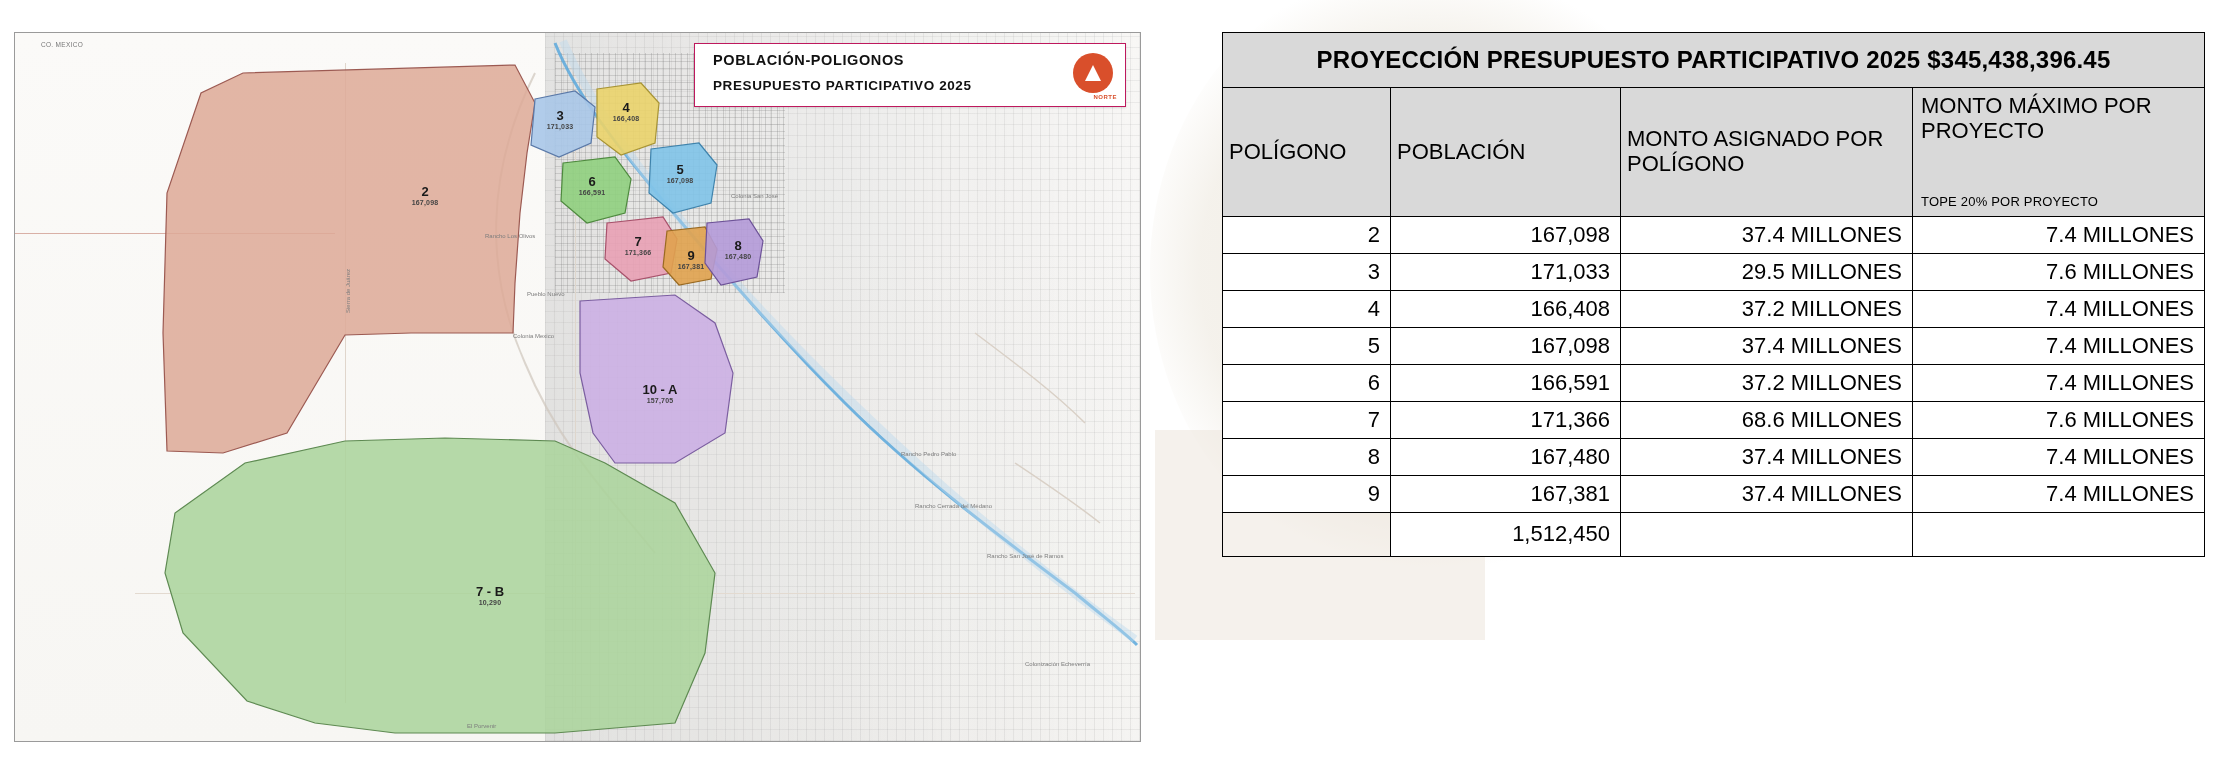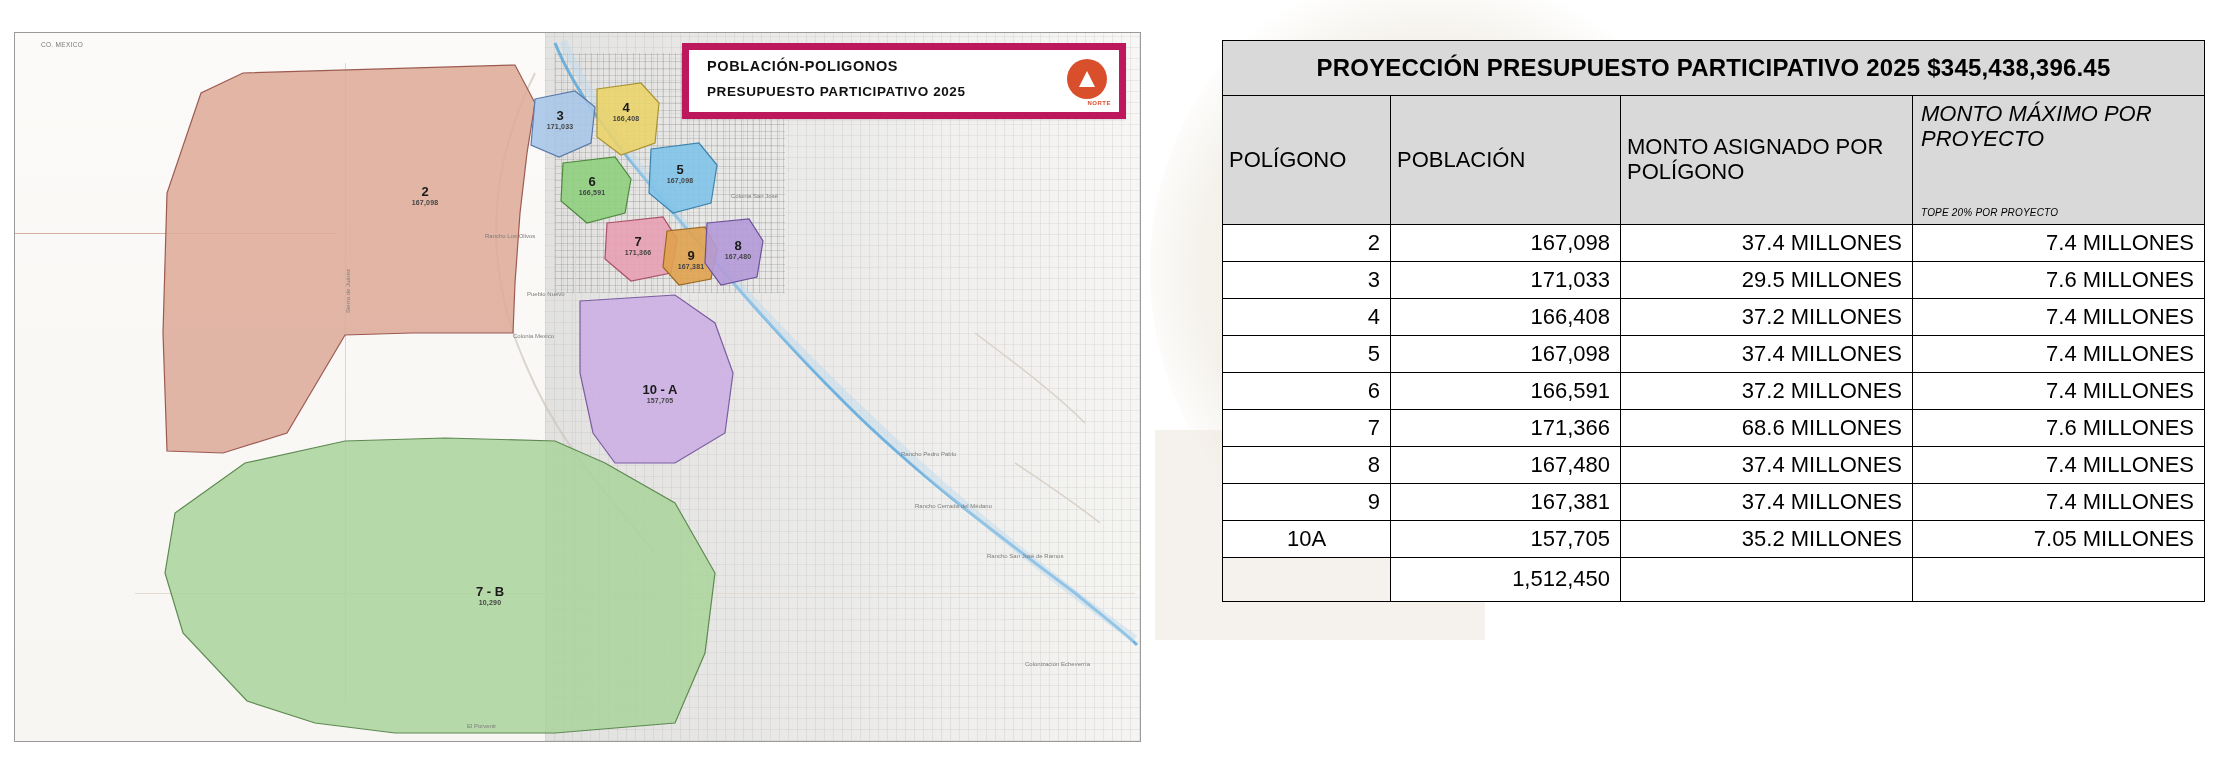--- a/index.html
+++ b/index.html
@@ -97,21 +97,21 @@
   .poly-label .num { font-size: 13px; display: block; }
   .poly-label .pop { font-size: 7px; display: block; color: #444; letter-spacing: .2px; }
 
   .map-title-box {
     position: absolute;
     right: 14px;
     top: 10px;
     width: 430px;
     height: 62px;
     background: #ffffff;
-    border: 7px solid #be185d;
+    border: 1px solid #be185d;
     box-shadow: 0 1px 2px rgba(0,0,0,.12);
   }
   .map-title-box .t1 {
     position: absolute;
     left: 18px; top: 8px;
     font-size: 14.5px;
     font-weight: bold;
     letter-spacing: .6px;
     color: #111;
   }
@@ -159,21 +159,21 @@
     position: absolute;
     font-size: 6px;
     color: #7d7d7d;
     white-space: nowrap;
   }
 
   
   .table-wrap {
     position: absolute;
     left: 1222px;
-    top: 40px;
+    top: 32px;
     width: 982px;
     z-index: 3;
   }
   table.budget {
     border-collapse: collapse;
     width: 982px;
     table-layout: fixed;
   }
   table.budget td, table.budget th {
     border: 1px solid #000000;
@@ -196,28 +196,27 @@
     height: 118px;
     vertical-align: middle;
     padding: 0 6px;
     line-height: 1.12;
   }
   .hdr-max {
     text-align: left;
     vertical-align: top;
     padding: 6px 8px 4px 8px;
     position: relative;
-    font-style: italic;
   }
   .hdr-max .big { font-size: 22px; line-height: 1.12; display:block; }
   .hdr-max .small {
     position: absolute;
     left: 8px;
     bottom: 6px;
-    font-size: 10px;
+    font-size: 13px;
     letter-spacing: .2px;
   }
   td.num {
     text-align: right;
     font-size: 22px;
     padding: 1px 10px 2px 6px;
     height: 33px;
     background: #ffffff;
     color: #000;
   }
@@ -417,26 +416,20 @@
         <td class="num">167,480</td>
         <td class="num">37.4 MILLONES</td>
         <td class="num">7.4 MILLONES</td>
       </tr>
       <tr>
         <td class="num">9</td>
         <td class="num">167,381</td>
         <td class="num">37.4 MILLONES</td>
         <td class="num">7.4 MILLONES</td>
       </tr>
-      <tr>
-        <td class="center">10A</td>
-        <td class="num">157,705</td>
-        <td class="num">35.2 MILLONES</td>
-        <td class="num">7.05 MILLONES</td>
-      </tr>
       <tr class="total">
         <td class="noborder"></td>
         <td class="num">1,512,450</td>
         <td class="noborder"></td>
         <td class="noborder"></td>
       </tr>
     </tbody>
   </table>
 </div>
 

